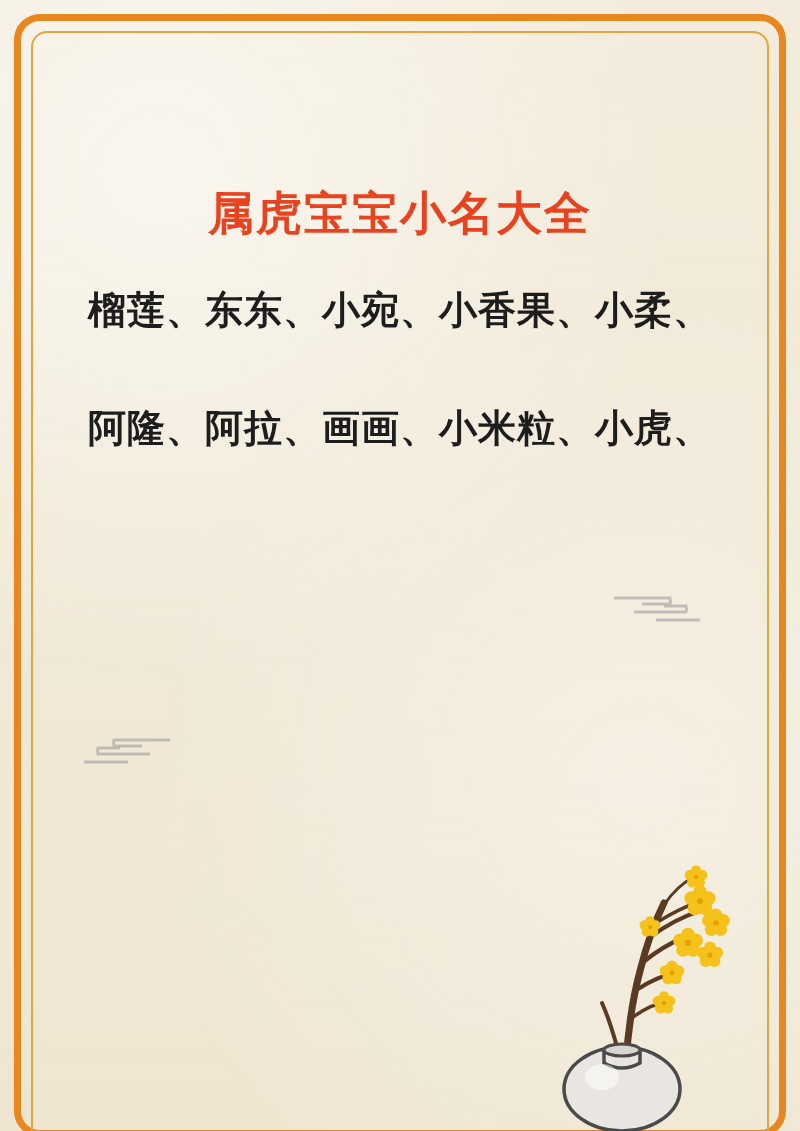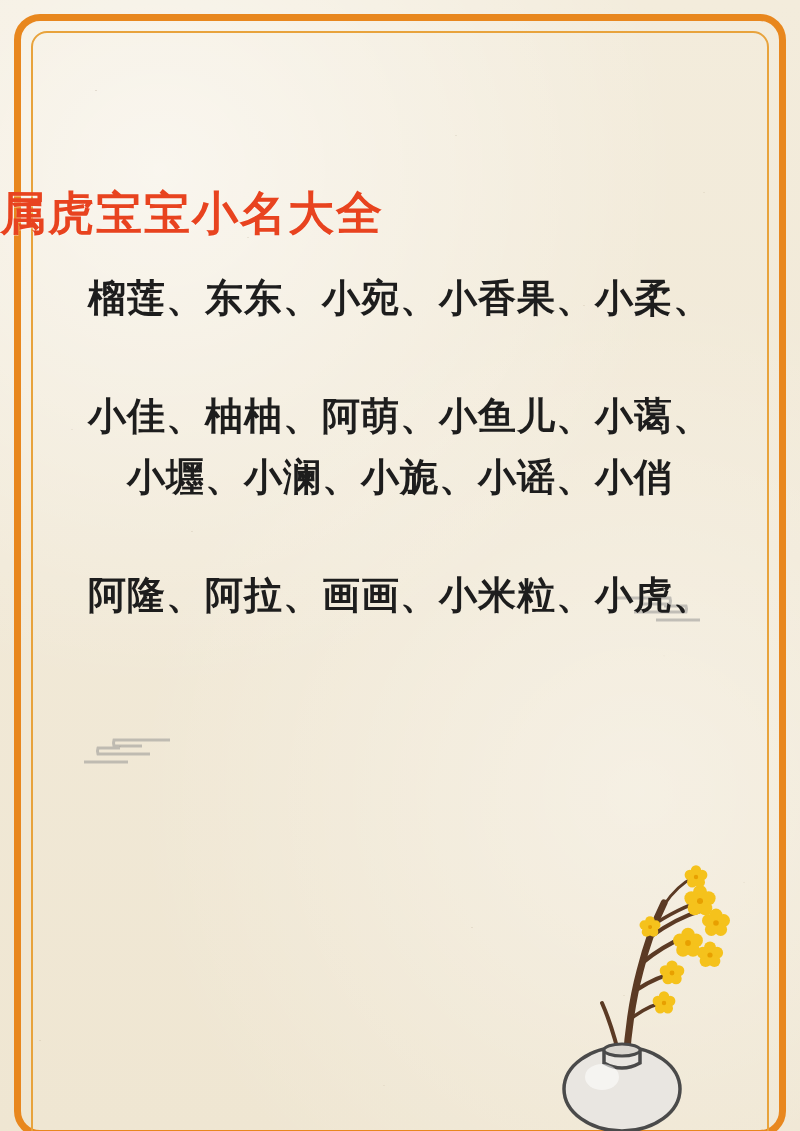--- a/index.html
+++ b/index.html
@@ -74,31 +74,32 @@
     border-radius: 16px;
     box-sizing: border-box;
     pointer-events: none;
   }
 
   .title {
     position: absolute;
     top: 152px;
     left: 0;
     width: 800px;
+    text-align: center;
     font-family: Liberation Mono, monospace;
     font-size: 46px;
     font-weight: bold;
     letter-spacing: 2px;
     color: #e8431f;
     text-shadow: 0 1px 0 rgba(255,255,255,0.4);
   }
 
   .content {
     position: absolute;
-    top: 268px;
+    top: 280px;
     left: 60px;
     width: 680px;
   }
 
   .name-block {
     margin-bottom: 56px;
     text-align: center;
   }
   .name-line {
     font-family: "DejaVu Sans", "Liberation Sans", sans-serif;
@@ -156,24 +157,20 @@
   </div>
 
   <h1 class="title">属虎宝宝小名大全</h1>
 
   <div class="content">
 
     <div class="name-block">
       <div class="name-line">榴莲、东东、小宛、小香果、小柔、</div>
     </div>
 
-    <div class="name-block">
-      <div class="name-line">小佳、柚柚、阿萌、小鱼儿、小蔼、</div>
-      <div class="name-line">小壥、小澜、小旎、小谣、小俏</div>
-    </div>
 
     <div class="name-block">
       <div class="name-line">阿隆、阿拉、画画、小米粒、小虎、</div>
     </div>
 
     <div class="name-block">
     </div>
 
   </div>
 

